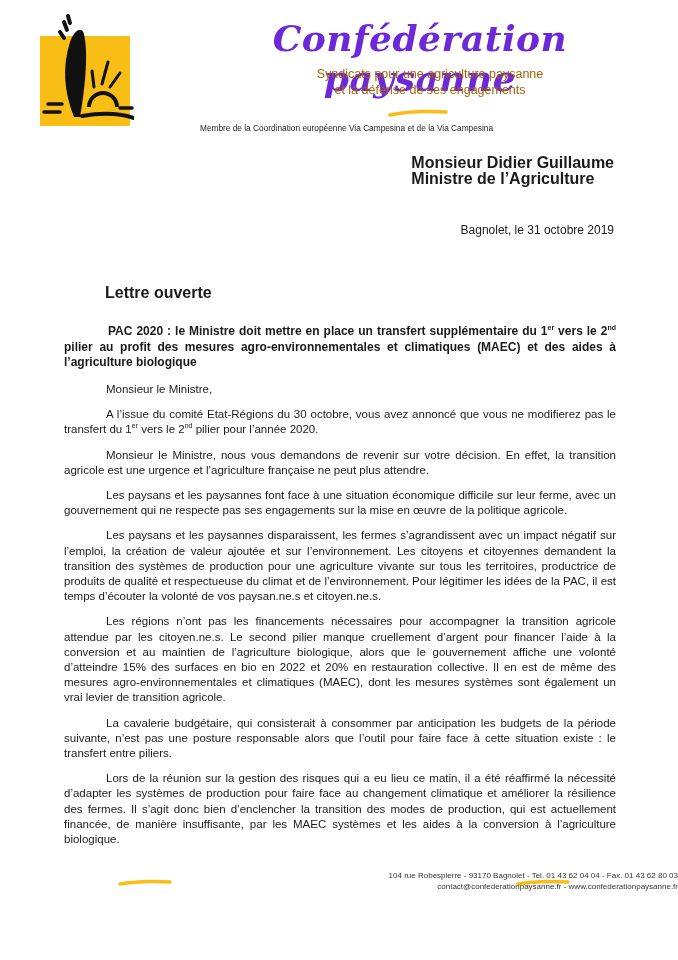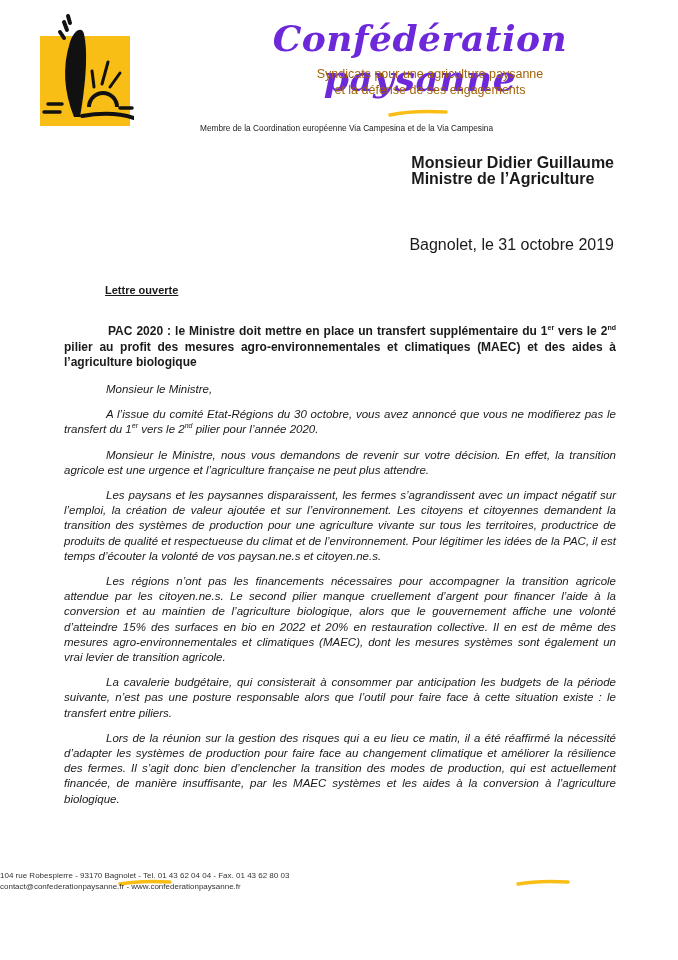--- a/index.html
+++ b/index.html
@@ -4,27 +4,27 @@
 <style>
   html, body { margin: 0; padding: 0; background: #ffffff; }
   body { width: 678px; height: 960px; position: relative; overflow: hidden; color: #1a1a1a; font-family: "Liberation Sans", sans-serif; }
   .logo { position: absolute; left: 34px; top: 12px; width: 100px; height: 115px; }
   .brand { position: absolute; left: 210px; top: 14px; width: 420px; text-align: center; }
   .brand-name { font-family: "DejaVu Serif", serif; font-style: italic; font-weight: bold; font-size: 36px; letter-spacing: 0.5px; color: #6d28d9; line-height: 40px; margin: 4px; }
   .brand-tag { position: absolute; left: 300px; top: 66px; width: 260px; text-align: center; font-size: 12.5px; line-height: 16px; color: #a16207; }
   .brand-swoosh { position: absolute; left: 388px; top: 109px; width: 60px; height: 8px; }
   .brand-member { position: absolute; left: 200px; top: 123px; width: 440px; font-size: 8.3px; color: #222; }
   .recipient { position: absolute; right: 64px; top: 155px; text-align: left; font-weight: bold; font-size: 16px; line-height: 16px; }
-  .date { position: absolute; right: 64px; top: 236px; font-size: 16px; }
-  .letter-type { position: absolute; left: 105px; top: 284px; font-weight: bold; font-size: 11px; text-decoration: underline; }
+  .date { position: absolute; right: 64px; top: 223px; font-size: 12px; }
+  .letter-type { position: absolute; left: 105px; top: 284px; font-weight: bold; font-size: 16px; }
   .subject { position: absolute; left: 64px; top: 324px; width: 552px; font-weight: bold; font-size: 12px; line-height: 15.5px; text-indent: 44px; text-align: justify; }
   .body { position: absolute; left: 64px; top: 382px; width: 552px; font-size: 11.5px; line-height: 15.2px; text-align: justify; }
-  .body p { margin: 0 0 10px 0; text-indent: 42px; font-style: italic; }
+  .body p { margin: 0 0 10px 0; text-indent: 42px; }
   sup { font-size: 7px; line-height: 0; }
-  .footer { position: absolute; left: 0; top: 870px; width: 678px; text-align: left; font-size: 8px; line-height: 11px; color: #333; }
+  .footer { position: absolute; left: 0; top: 870px; width: 678px; text-align: right; font-size: 8px; line-height: 11px; color: #333; }
   .footer-swoosh-left { position: absolute; left: 118px; top: 878px; width: 54px; height: 8px; }
   .footer-swoosh-right { position: absolute; left: 516px; top: 878px; width: 54px; height: 8px; }
 </style>
 </head>
 <body>
 
 <svg class="logo" viewBox="0 0 100 115">
   <rect x="6" y="24" width="90" height="90" fill="#F9BE16"></rect>
   <path d="M40 105 C30 80 28 55 36 30 C40 18 48 14 50 22 C54 40 52 70 46 105 Z" fill="#111"></path>
   <path d="M30 10 l3 8 M34 4 l2 7 M26 20 l4 6" stroke="#111" stroke-width="4" stroke-linecap="round"></path>
@@ -56,20 +56,21 @@
 <div class="letter-type">Lettre ouverte</div>
 
 <div class="subject">
   <span>PAC 2020  : le Ministre doit mettre en place un transfert supplémentaire du 1</span><sup>er</sup><span> vers le 2</span><sup>nd</sup><span> pilier au profit des mesures agro-environnementales et climatiques (MAEC) et des aides à l’agriculture biologique</span>
 </div>
 
 <div class="body">
   <p>Monsieur le Ministre,</p>
   <p><span>A l’issue du comité Etat-Régions du 30 octobre, vous avez annoncé que vous ne modifierez pas le transfert du 1</span><sup>er</sup><span> vers le 2</span><sup>nd</sup><span> pilier pour l’année 2020.</span></p>
   <p>Monsieur le Ministre, nous vous demandons de revenir sur votre décision. En effet, la transition agricole est une urgence et l’agriculture française ne peut plus attendre.</p>
+  <p>Les paysans et les paysannes font face à une situation économique difficile sur leur ferme, avec un gouvernement qui ne respecte pas ses engagements sur la mise en œuvre de la politique agricole.</p>
   <p>Les paysans et les paysannes disparaissent, les fermes s’agrandissent avec un impact négatif sur l’emploi, la création de valeur ajoutée et sur l’environnement. Les citoyens et citoyennes demandent la transition des systèmes de production pour une agriculture vivante sur tous les territoires, productrice de produits de qualité et respectueuse du climat et de l’environnement. Pour légitimer les idées de la PAC, il est temps d’écouter la volonté de vos paysan.ne.s et citoyen.ne.s.</p>
   <p>Les régions n’ont pas les financements nécessaires pour accompagner la transition agricole attendue par les citoyen.ne.s. Le second pilier manque cruellement d’argent pour financer l’aide à la conversion et au maintien de l’agriculture biologique, alors que le gouvernement affiche une volonté d’atteindre 15% des surfaces en bio en 2022 et 20% en restauration collective. Il en est de même des mesures agro-environnementales et climatiques (MAEC), dont les mesures systèmes sont également un vrai levier de transition agricole.</p>
   <p>La cavalerie budgétaire, qui consisterait à consommer par anticipation les budgets de la période suivante, n’est pas une posture responsable alors que l’outil pour faire face à cette situation existe  : le transfert entre piliers.</p>
   <p>Lors de la réunion sur la gestion des risques qui a eu lieu ce matin, il a été réaffirmé la nécessité d’adapter les systèmes de production pour faire face au changement climatique et améliorer la résilience des fermes. Il s’agit donc bien d’enclencher la transition des modes de production, qui est actuellement financée, de manière insuffisante, par les MAEC systèmes et les aides à la conversion à l’agriculture biologique.</p>
 </div>
 
 <svg class="footer-swoosh-left" viewBox="0 0 54 8">
   <path d="M2 6 C18 3 36 3 52 4" stroke="#F9BE16" stroke-width="3.5" fill="none" stroke-linecap="round"></path>
 </svg>
 <svg class="footer-swoosh-right" viewBox="0 0 54 8">

